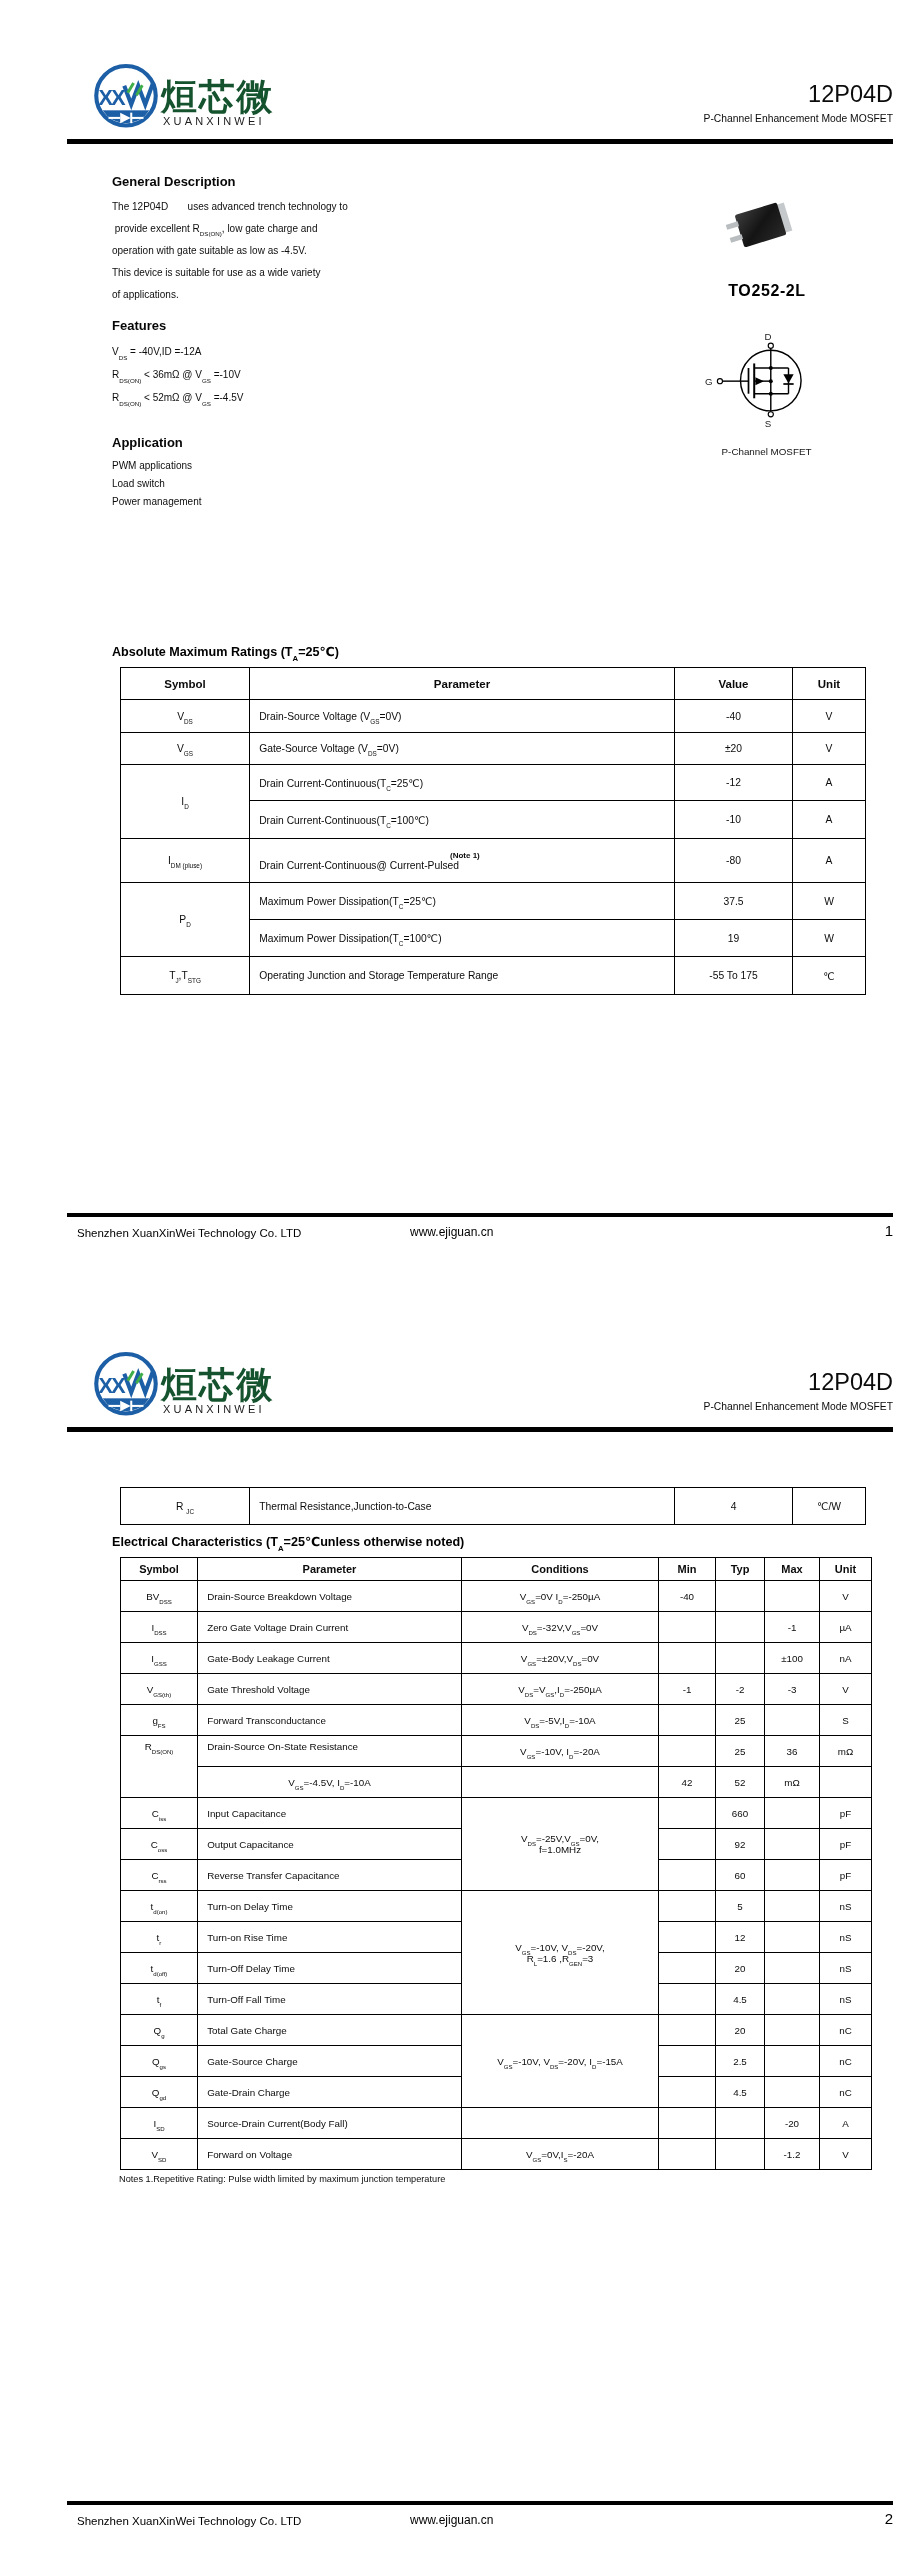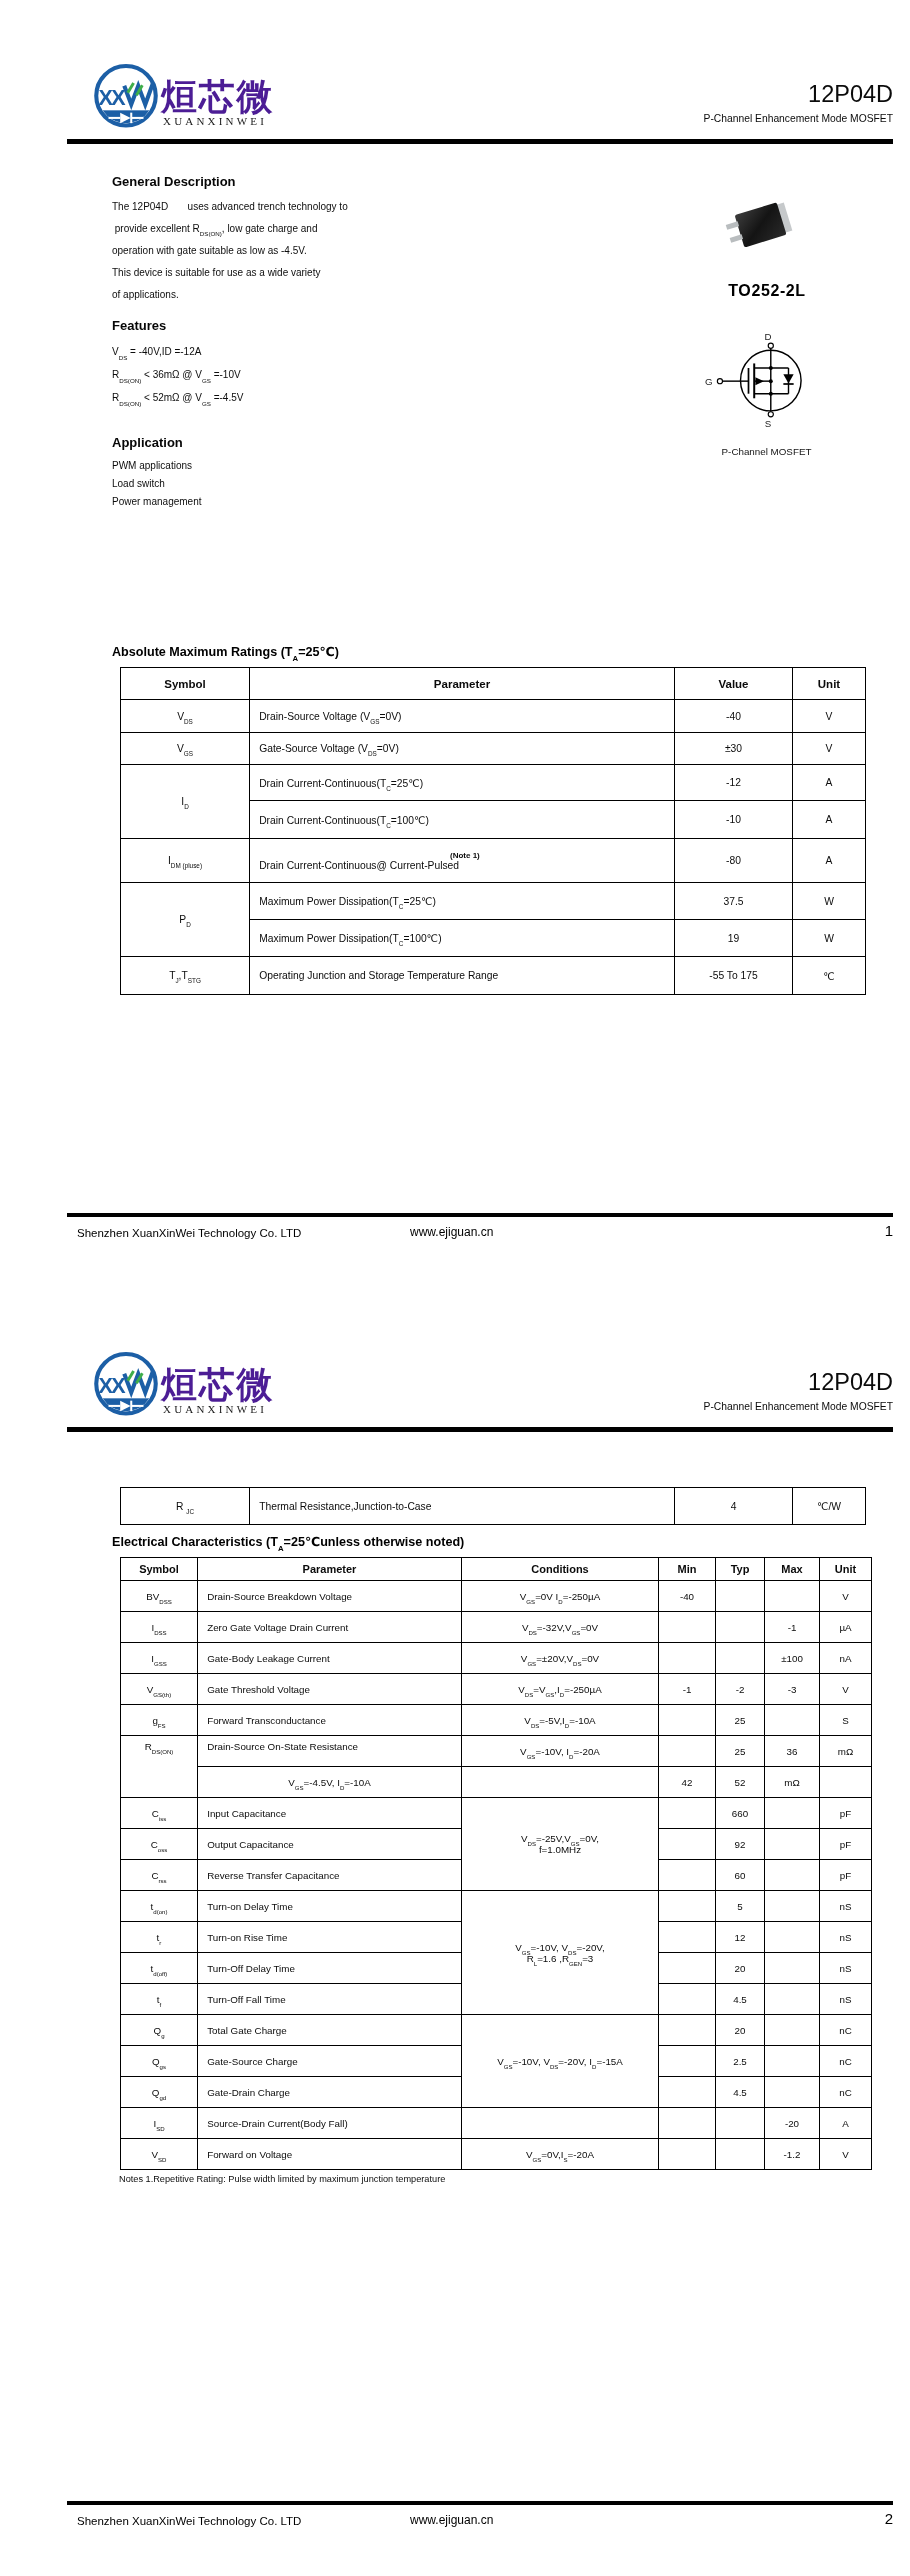--- a/index.html
+++ b/index.html
@@ -4,22 +4,22 @@
 <style>
   html,body{margin:0;padding:0;background:#ffffff;}
   .canvas{position:relative;width:910px;height:2576px;background:#fff;
           font-family:"Liberation Sans","DejaVu Sans",sans-serif;color:#000;margin-left:37px;}
   .page{position:absolute;left:0;width:910px;height:1288px;overflow:hidden;background:#fff;}
   #page1{top:0;}
   #page2{top:1288px;}
 
   
   .logo-mark{position:absolute;left:54px;top:62px;width:70px;height:71px;}
-  .logo-zh{position:absolute;left:124px;top:73px;font-size:36px;font-weight:bold;letter-spacing:1.7px;color:#4c1d95;}
-  .logo-en{position:absolute;left:126px;top:115px;font-size:11px;letter-spacing:3.2px;color:#1c1c1c;font-family:Liberation Serif, serif;}
+  .logo-zh{position:absolute;left:124px;top:73px;font-size:36px;font-weight:bold;letter-spacing:1.7px;color:#14532d;}
+  .logo-en{position:absolute;left:126px;top:115px;font-size:11px;letter-spacing:3.2px;color:#1c1c1c;}
   .part-number{position:absolute;right:54px;top:81px;font-size:23.5px;color:#0b0b0b;}
   .part-subtitle{position:absolute;right:54px;top:113px;font-size:10.3px;color:#0b0b0b;}
   .header-rule{position:absolute;left:30px;width:826px;top:139px;height:4.6px;background:#000;}
 
   
   .left-col{position:absolute;left:75px;top:174px;width:493px;}
   .h2{font-size:13px;font-weight:bold;margin:0;color:#070707;}
   .line{white-space:pre;font-size:10px;color:#0d0d0d;}
   .desc{margin-top:6.9px;}
   .desc .line{line-height:22px;}
@@ -181,21 +181,21 @@
         <tbody>
           <tr style="height: 33px;">
             <td>V<sub>DS</sub></td>
             <td class="left">Drain-Source Voltage (V<sub>GS</sub>=0V)</td>
             <td>-40</td>
             <td>V</td>
           </tr>
           <tr style="height: 32px;">
             <td>V<sub>GS</sub></td>
             <td class="left">Gate-Source Voltage (V<sub>DS</sub>=0V)</td>
-            <td>±30</td>
+            <td>±20</td>
             <td>V</td>
           </tr>
           <tr style="height: 36px;">
             <td rowspan="2">I<sub>D</sub></td>
             <td class="left">Drain Current-Continuous(T<sub>C</sub>=25℃)</td>
             <td>-12</td>
             <td>A</td>
           </tr>
           <tr style="height: 38px;">
             <td class="left">Drain Current-Continuous(T<sub>C</sub>=100℃)</td>

